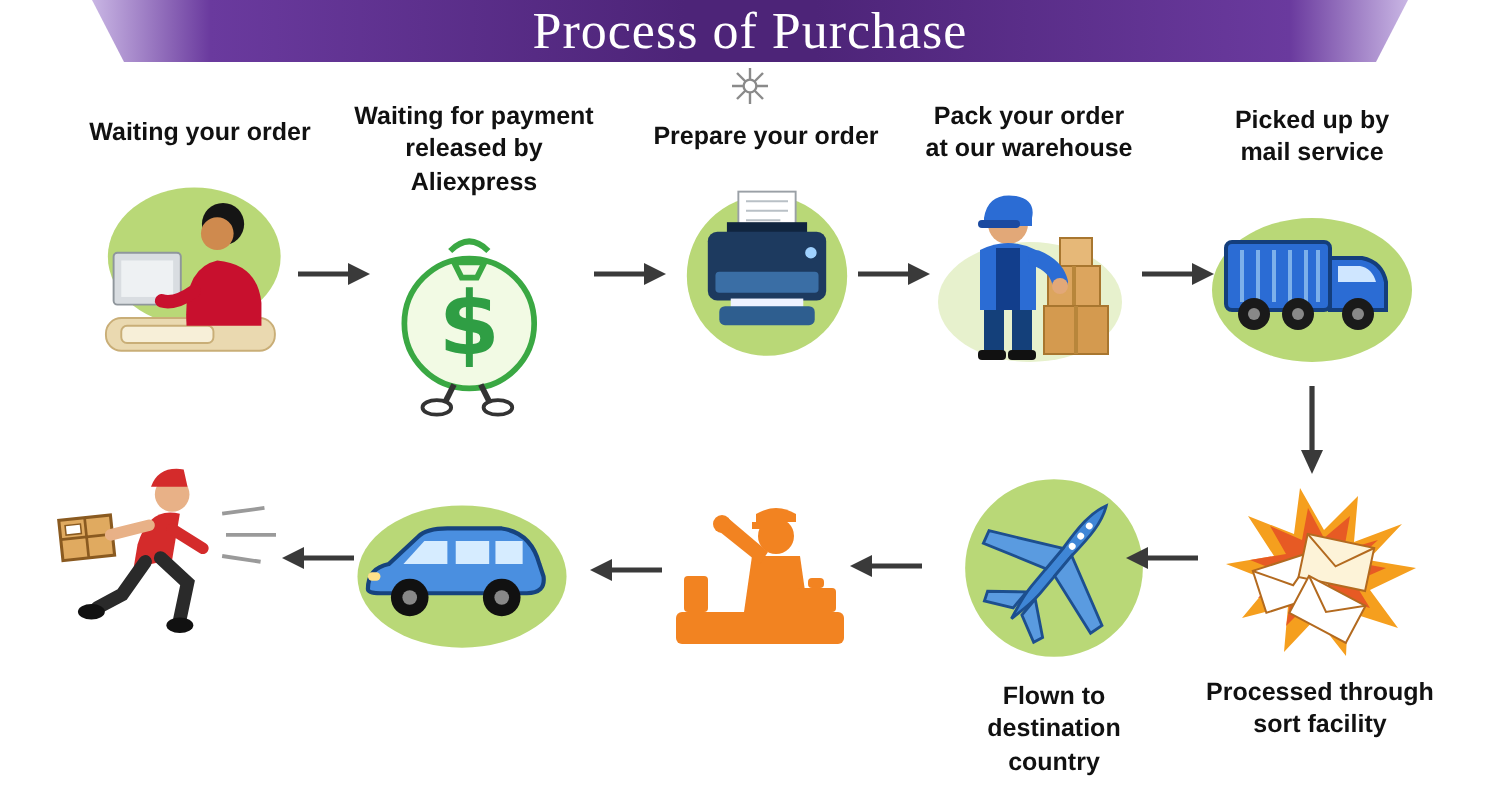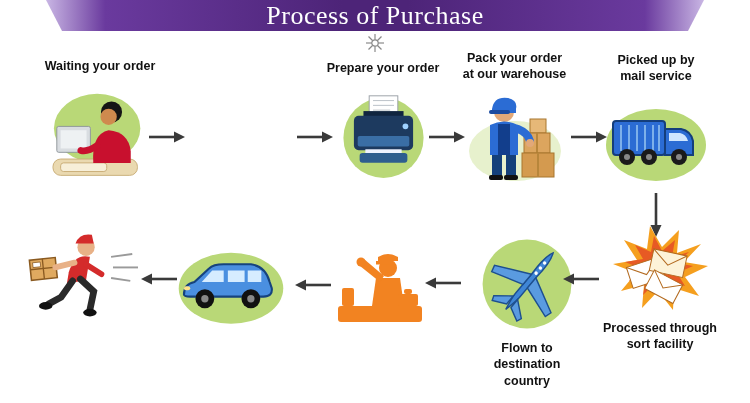--- a/index.html
+++ b/index.html
@@ -56,20 +56,36 @@
         <rect x="10" y="40" width="35" height="27" rx="2" fill="#d9dde1" stroke="#8f969c"></rect>
         <rect x="14" y="44" width="27" height="19" fill="#eef1f3"></rect>
         <circle cx="67" cy="25" r="11" fill="#151515"></circle>
         <circle cx="64" cy="30" r="8.5" fill="#cf8a4e"></circle>
         <path d="M48 78 Q46 48 64 44 Q85 46 87 66 L87 78 Z" fill="#c8102e"></path>
         <path d="M52 60 Q42 67 35 65" stroke="#c8102e" stroke-width="7" fill="none" stroke-linecap="round"></path>
       </svg>
     </div>
   </div>
 
+  <div class="step" style="left:172px;top:50px;width:130px">
+    <div class="lbl">Waiting for payment
+released by Aliexpress</div>
+    <div class="iw" style="margin-top:2px">
+      <svg width="105" height="110" viewBox="0 0 110 112">
+        <circle cx="52" cy="62" r="34" fill="#f2fae4" stroke="#3aa843" stroke-width="3"></circle>
+        <path d="M44 30 L60 30 L56 38 L48 38 Z" fill="#f2fae4" stroke="#3aa843" stroke-width="3"></path>
+        <path d="M42 24 Q52 14 62 24" stroke="#3aa843" stroke-width="3" fill="none"></path>
+        <text x="52" y="78" font-size="46" font-weight="bold" fill="#2f9e44" text-anchor="middle" font-family="DejaVu Sans">$</text>
+        <line x1="44" y1="94" x2="39" y2="104" stroke="#333" stroke-width="3"></line>
+        <line x1="58" y1="94" x2="63" y2="104" stroke="#333" stroke-width="3"></line>
+        <ellipse cx="35" cy="106" rx="7.5" ry="3.8" fill="#fff" stroke="#333" stroke-width="2"></ellipse>
+        <ellipse cx="67" cy="106" rx="7.5" ry="3.8" fill="#fff" stroke="#333" stroke-width="2"></ellipse>
+      </svg>
+    </div>
+  </div>
 
   <div class="step" style="left:322px;top:60px;width:122px">
     <div class="lbl">Prepare your order</div>
     <div class="iw" style="margin-top:12px">
       <svg width="105" height="92" viewBox="0 0 110 96">
         <circle cx="55" cy="52" r="42" fill="#b9d877"></circle>
         <rect x="40" y="8" width="30" height="20" fill="#ffffff" stroke="#9aa0a6"></rect>
         <line x1="44" y1="13" x2="66" y2="13" stroke="#b9c0c6"></line>
         <line x1="44" y1="18" x2="66" y2="18" stroke="#b9c0c6"></line>
         <line x1="44" y1="23" x2="62" y2="23" stroke="#b9c0c6"></line>
@@ -161,21 +177,21 @@
       </svg>
   </div>
 
   <div class="arrow" style="left:649px;top:192px">
     <svg width="14" height="46" viewBox="0 0 14 46">
         <line x1="7" y1="1" x2="7" y2="34" stroke="#3a3a3a" stroke-width="2.6"></line>
         <polygon points="1.5,33 7,45 12.5,33" fill="#3a3a3a"></polygon>
       </svg>
   </div>
 
-  <div class="step" style="left:598px;top:218px;width:124px">
+  <div class="step" style="left:598px;top:236px;width:124px">
     <div class="iw">
       <svg width="110" height="96" viewBox="0 0 110 96">
         <polygon fill="#f59f1e" points="103,48 80,59 94,78 69,70 68,92 53,73 37,90 39,67 16,73 31,55 8,46 32,42 19,22 42,31 45,8 57,29 74,12 72,35 96,26 79,44"></polygon>
         <polygon fill="#e44d26" opacity="0.85" points="88,48 72,55 80,68 62,63 60,79 50,65 38,77 41,60 24,63 35,50 20,44 38,41 30,27 46,34 49,18 57,33 70,22 67,39 84,34 72,45"></polygon>
         <g transform="rotate(-18 40 55)">
           <rect x="24" y="44" width="34" height="22" fill="#ffffff" stroke="#b36a1f"></rect>
           <path d="M24 44 L41 57 L58 44" fill="none" stroke="#b36a1f"></path>
         </g>
         <g transform="rotate(12 62 46)">
           <rect x="46" y="34" width="34" height="22" fill="#fdf3d8" stroke="#b36a1f"></rect>

